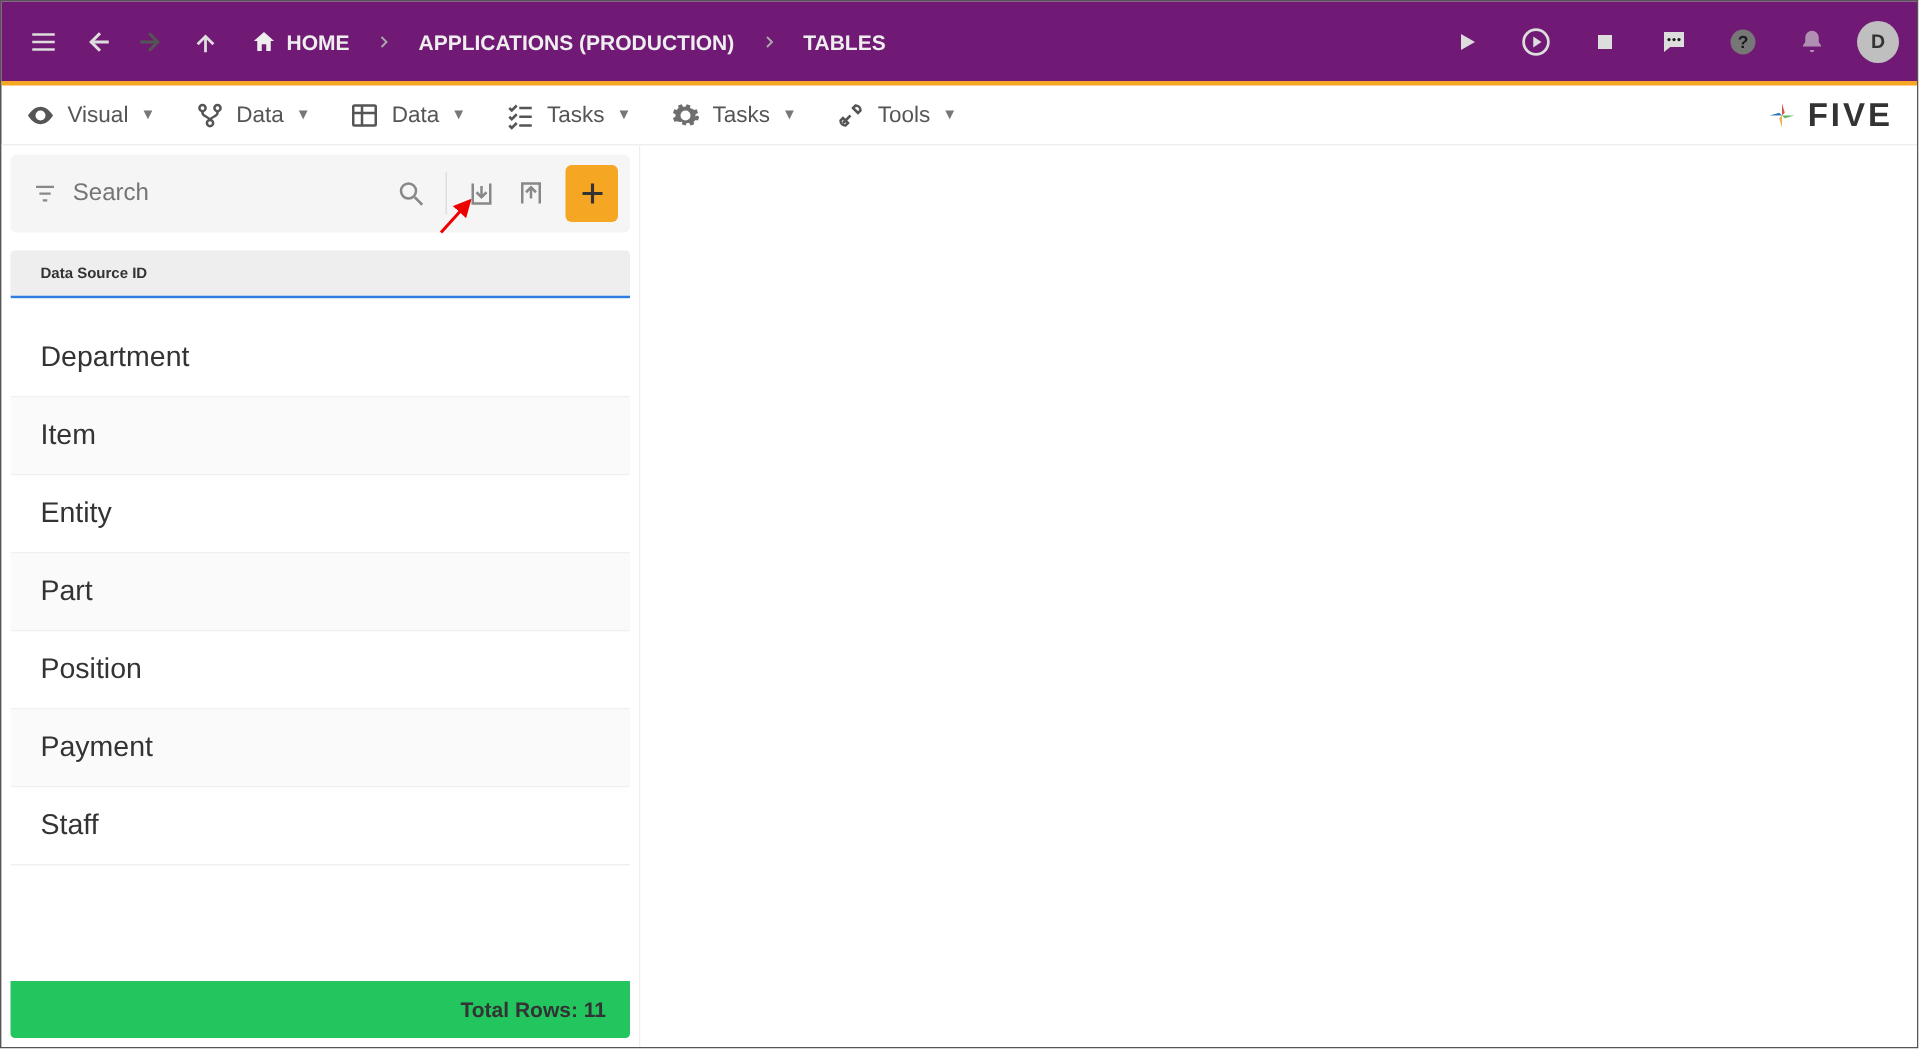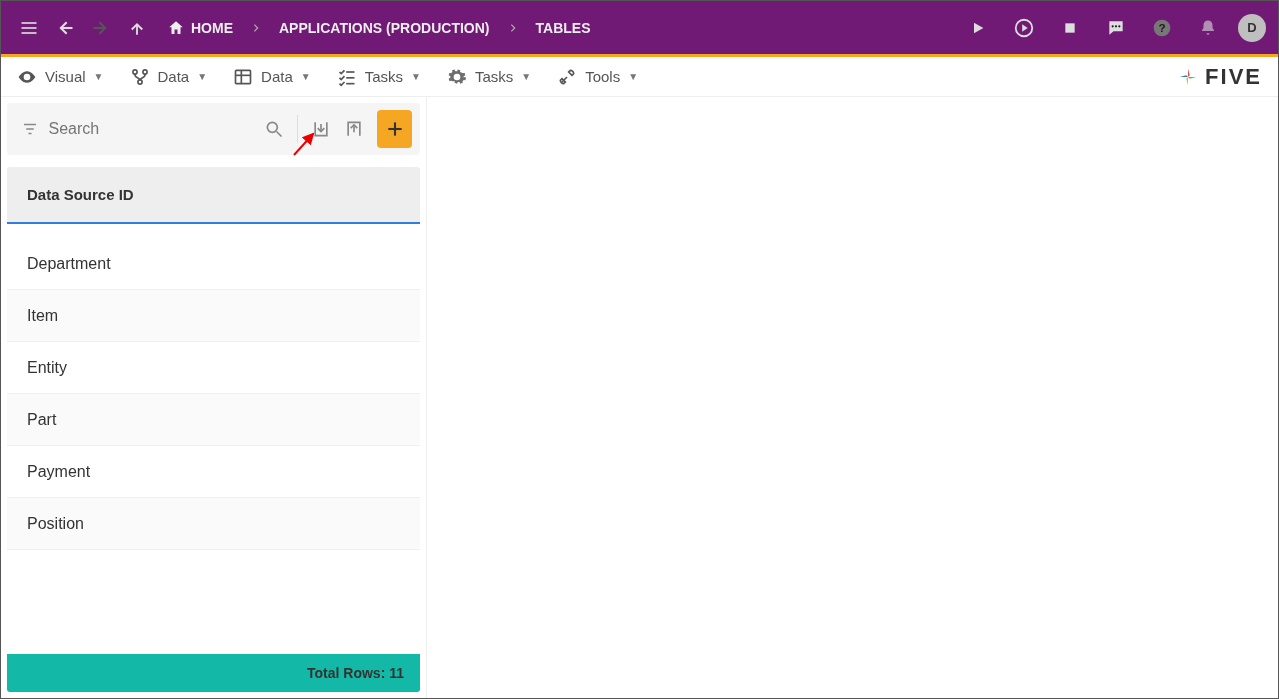--- a/index.html
+++ b/index.html
@@ -28,35 +28,35 @@
   .panel { width: 426px; background: #fff; display: flex; flex-direction: column; border-right: 1px solid #eee; }
 
   
   .search-row { margin: 6px; background: #f5f5f5; border-radius: 4px; height: 52px; display: flex; align-items: center; padding: 0 8px; gap: 4px; }
   .filter-icon, .search-icon, .dl-icon, .ul-icon { width: 32px; height: 32px; display: flex; align-items: center; justify-content: center; color: #888; }
   .search-input { flex: 1; border: none; background: transparent; font-size: 16px; color: #4c1d95; outline: none; }
   .vsep { width: 1px; height: 28px; background: #ddd; margin: 0 4px; }
   .add-btn { width: 38px; height: 38px; background: #f5a623; border-radius: 4px; display: flex; align-items: center; justify-content: center; color: #333; cursor: pointer; margin-left: 4px; }
 
   
-  .col-header { background: #eeeeee; height: 57px; display: flex; align-items: center; padding: 0 20px; font-size: 15px; font-weight: 700; color: #333; border-bottom: 2px solid #2f7de1; margin: 6px 6px 0 6px; border-top-left-radius: 3px; border-top-right-radius: 3px; }
+  .col-header { background: #eeeeee; height: 32px; display: flex; align-items: center; padding: 0 20px; font-size: 10px; font-weight: 700; color: #333; border-bottom: 2px solid #2f7de1; margin: 6px 6px 0 6px; border-top-left-radius: 3px; border-top-right-radius: 3px; }
 
   
   .list-wrap { flex: 1; position: relative; overflow: hidden; margin: 0 6px; }
   .list { position: absolute; inset: 0; overflow-y: auto; overflow-x: hidden; }
   .list::-webkit-scrollbar { width: 10px; }
   .list::-webkit-scrollbar-thumb { background: #b0b0b0; border-radius: 5px; }
   .list::-webkit-scrollbar-track { background: transparent; }
-  .row { height: 52px; display: flex; align-items: center; padding: 0 20px; font-size: 16px; color: #333; border-bottom: 1px solid #f0f0f0; cursor: pointer; }
+  .row { height: 52px; display: flex; align-items: center; padding: 0 20px; font-size: 19px; color: #333; border-bottom: 1px solid #f0f0f0; cursor: pointer; }
   .row:nth-child(odd) { background: #fafafa; }
   .row:nth-child(even) { background: #fff; }
   .spacer-row { height: 14px; background: #fff; }
 
   
-  .footer { background: #14b8a6; height: 38px; display: flex; align-items: center; justify-content: flex-end; padding: 0 16px; font-size: 14px; font-weight: 700; color: #333; margin: 0 6px 6px 6px; border-bottom-left-radius: 3px; border-bottom-right-radius: 3px; }
+  .footer { background: #22c55e; height: 38px; display: flex; align-items: center; justify-content: flex-end; padding: 0 16px; font-size: 14px; font-weight: 700; color: #333; margin: 0 6px 6px 6px; border-bottom-left-radius: 3px; border-bottom-right-radius: 3px; }
 
   .main { flex: 1; background: #fff; }
 
   
   .arrow-annot { position: absolute; left: 291px; top: 128px; pointer-events: none; }
 
   svg { display: block; }
 </style>
 </head>
 <body>
@@ -277,24 +277,27 @@
             <div class="row">
               <span>Item</span>
             </div>
             <div class="row">
               <span>Entity</span>
             </div>
             <div class="row">
               <span>Part</span>
             </div>
             <div class="row">
+              <span>Position</span>
+            </div>
+            <div class="row">
               <span>Payment</span>
             </div>
             <div class="row">
-              <span>Position</span>
+              <span>Staff</span>
             </div>
           </div>
       </div>
 
       <div class="footer">
         <span>Total Rows:</span>&nbsp;<span>11</span>
       </div>
     </div>
     <div class="main"></div>
   </div>

